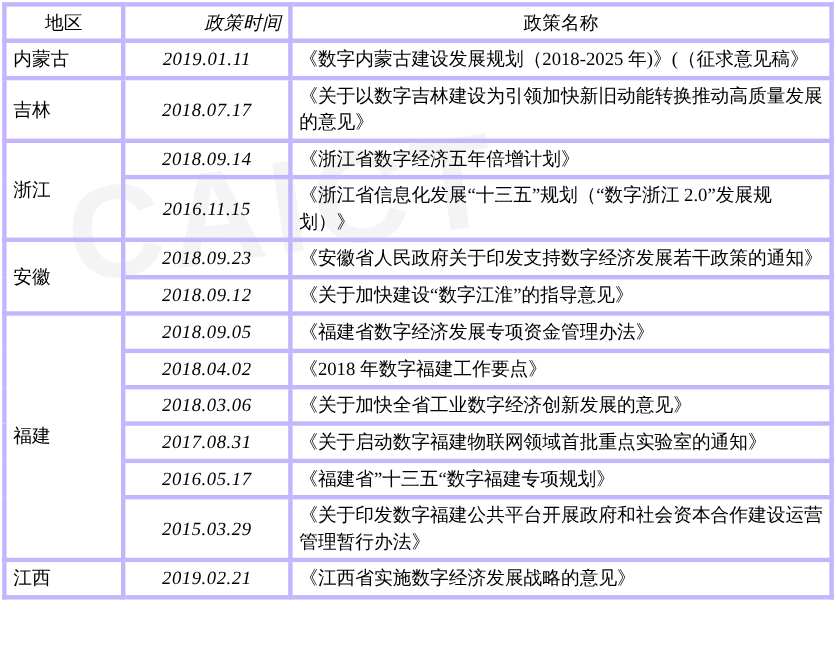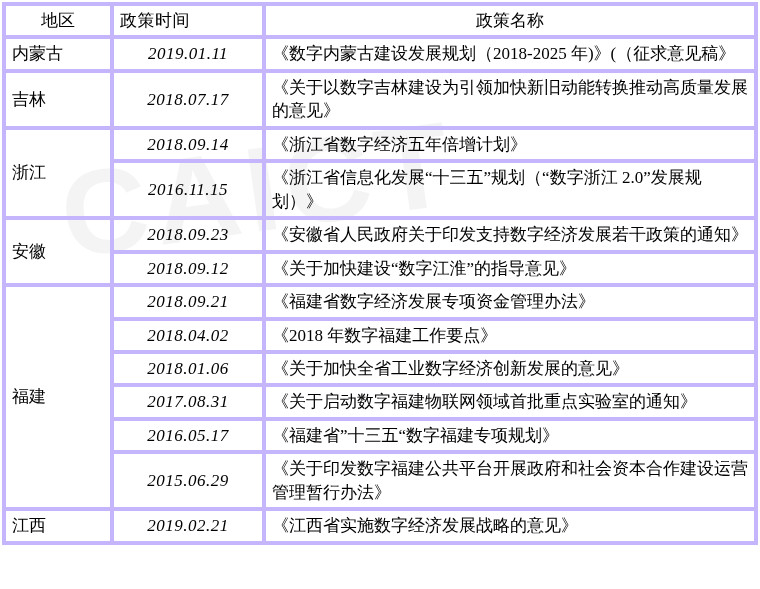--- a/index.html
+++ b/index.html
@@ -43,21 +43,21 @@
     vertical-align: middle;
     font-size: 17px;
     line-height: 1.38;
     font-weight: normal;
   }
   th {
     text-align: center;
     font-size: 18px;
   }
   .col-region { width: 92px; text-align: center; }
-  .col-date { width: 136px; text-align: left; letter-spacing: 0.5px; }
+  .col-date { width: 136px; text-align: right; letter-spacing: 0.5px; font-style: italic; }
   .col-name { text-align: center; }
   td.region-cell {
     text-align: left;
     font-size: 17px;
   }
   td.date-cell {
     text-align: center;
     font-family: "Liberation Serif", serif;
     letter-spacing: 0.5px;
     font-style: italic;
@@ -111,41 +111,41 @@
       <td class="date-cell">2018.09.23</td>
       <td class="name-cell two-line">《安徽省人民政府关于印发支持数字经济发展若干政策的通知》</td>
     </tr>
     <tr>
       <td class="date-cell">2018.09.12</td>
       <td class="name-cell">《关于加快建设“数字江淮”的指导意见》</td>
     </tr>
 
     <tr>
       <td class="region-cell" rowspan="6">福建</td>
-      <td class="date-cell">2018.09.21</td>
+      <td class="date-cell">2018.09.05</td>
       <td class="name-cell">《福建省数字经济发展专项资金管理办法》</td>
     </tr>
     <tr>
       <td class="date-cell">2018.04.02</td>
       <td class="name-cell">《2018 年数字福建工作要点》</td>
     </tr>
     <tr>
-      <td class="date-cell">2018.01.06</td>
+      <td class="date-cell">2018.03.06</td>
       <td class="name-cell">《关于加快全省工业数字经济创新发展的意见》</td>
     </tr>
     <tr>
       <td class="date-cell">2017.08.31</td>
       <td class="name-cell two-line">《关于启动数字福建物联网领域首批重点实验室的通知》</td>
     </tr>
     <tr>
       <td class="date-cell">2016.05.17</td>
       <td class="name-cell">《福建省”十三五“数字福建专项规划》</td>
     </tr>
     <tr>
-      <td class="date-cell">2015.06.29</td>
+      <td class="date-cell">2015.03.29</td>
       <td class="name-cell two-line">《关于印发数字福建公共平台开展政府和社会资本合作建设运营管理暂行办法》</td>
     </tr>
 
     <tr>
       <td class="region-cell" rowspan="1">江西</td>
       <td class="date-cell">2019.02.21</td>
       <td class="name-cell">《江西省实施数字经济发展战略的意见》</td>
     </tr>
   </tbody>
 </table>

